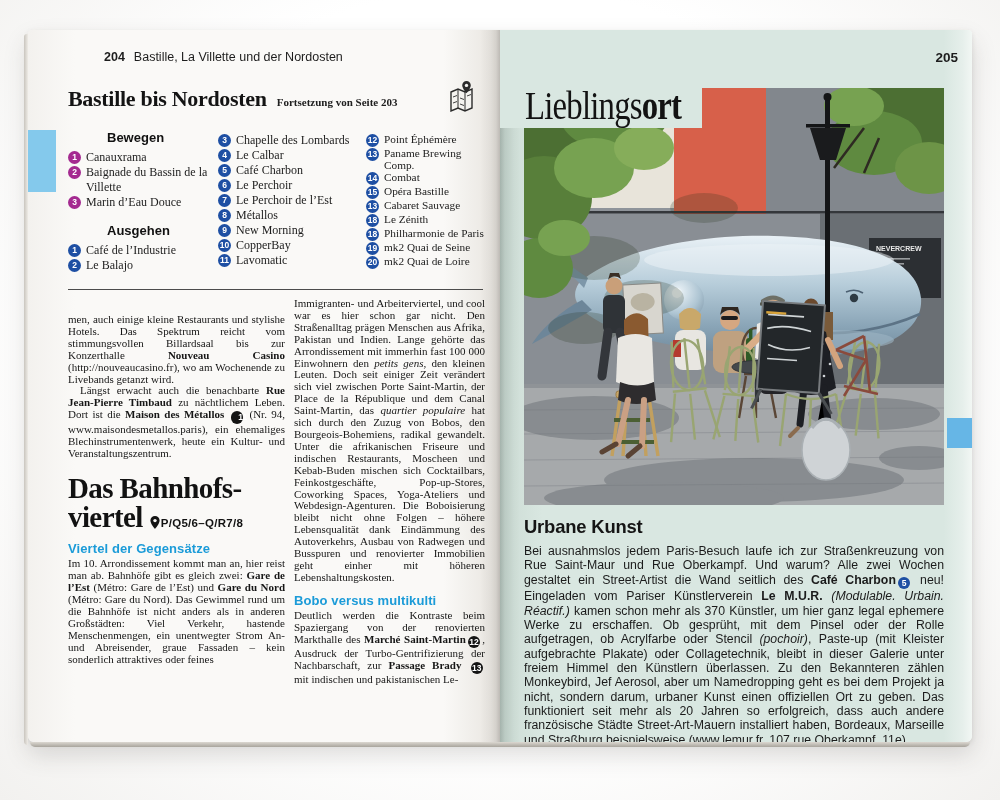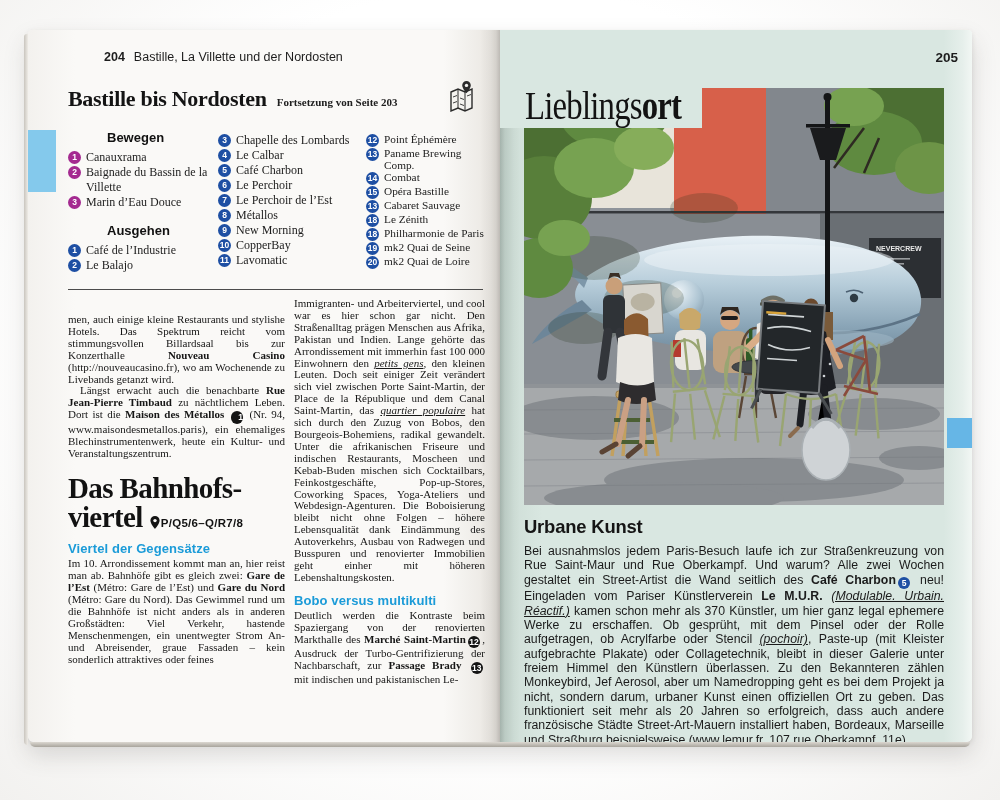--- a/index.html
+++ b/index.html
@@ -46,21 +46,21 @@
     width:13px;height:13px;border-radius:50%;color:#fff;margin-top:1px;
     font:700 8.5px/1 "Liberation Sans",sans-serif;}
   .badge.inline{display:inline-flex;flex:none;width:12.5px;height:12.5px;vertical-align:-2px;margin:0 2px;}
   .legend-rule{position:absolute;left:40px;top:259px;width:415px;height:1px;background:#4c4c4c;}
 
   .colA{position:absolute;left:40px;top:284px;width:217px;}
   .colB{position:absolute;left:266px;top:268px;width:191px;}
   p.body{margin:0;font:11px/11.9px "Liberation Serif",serif;text-align:justify;color:#161616;}
   p.body.indent{text-indent:12px;}
   .b{font-weight:700;}
-  .i{font-style:italic;text-decoration:underline;}
+  .i{font-style:italic;}
   h2.bh{margin:15px 0 0;font:700 29px/1 "Liberation Serif",serif;letter-spacing:-.6px;color:#121212;}
   .loc{font:700 11.5px "Liberation Sans",sans-serif;letter-spacing:.3px;margin-left:7px;white-space:nowrap;}
   .loc svg{vertical-align:-2px;margin-right:1px;}
   h3.sub{margin:9px 0 2px;font:700 13px "Liberation Sans",sans-serif;color:#1b9bd8;letter-spacing:.1px;}
 
   
   .rp-pagenum{position:absolute;right:14px;top:20px;font:700 13.5px "Liberation Sans",sans-serif;color:#1d1d1d;}
   .photo{position:absolute;left:24px;top:58px;width:420px;height:417px;background:#8f949a;z-index:1;}
   .title-box{position:absolute;left:0;top:0;width:202px;height:98px;background:#d9e7e1;z-index:2;
     display:flex;align-items:flex-end;padding:0 0 2px 25px;box-sizing:border-box;}

